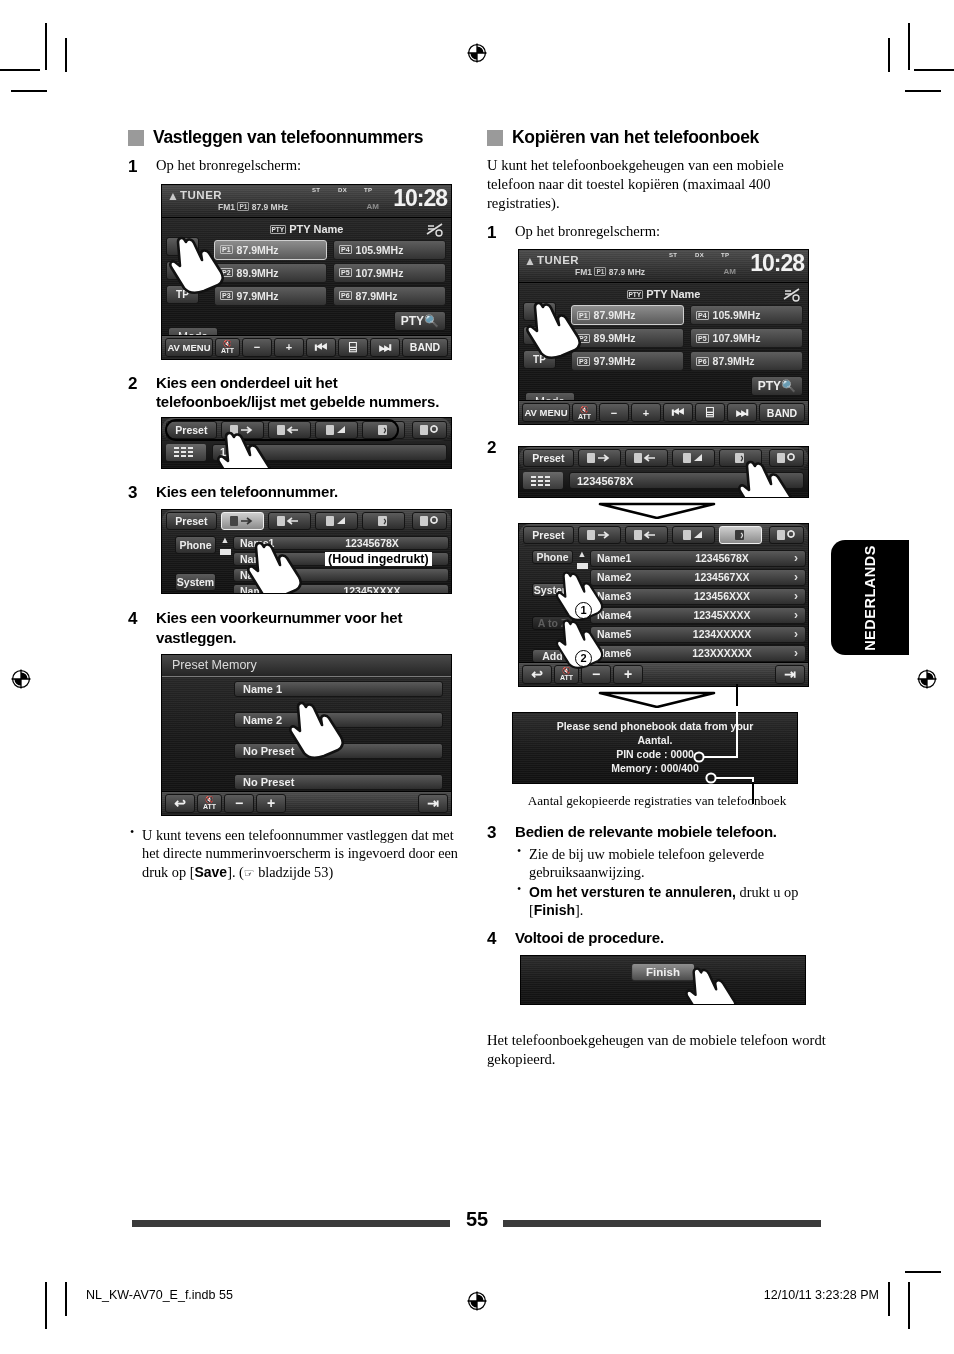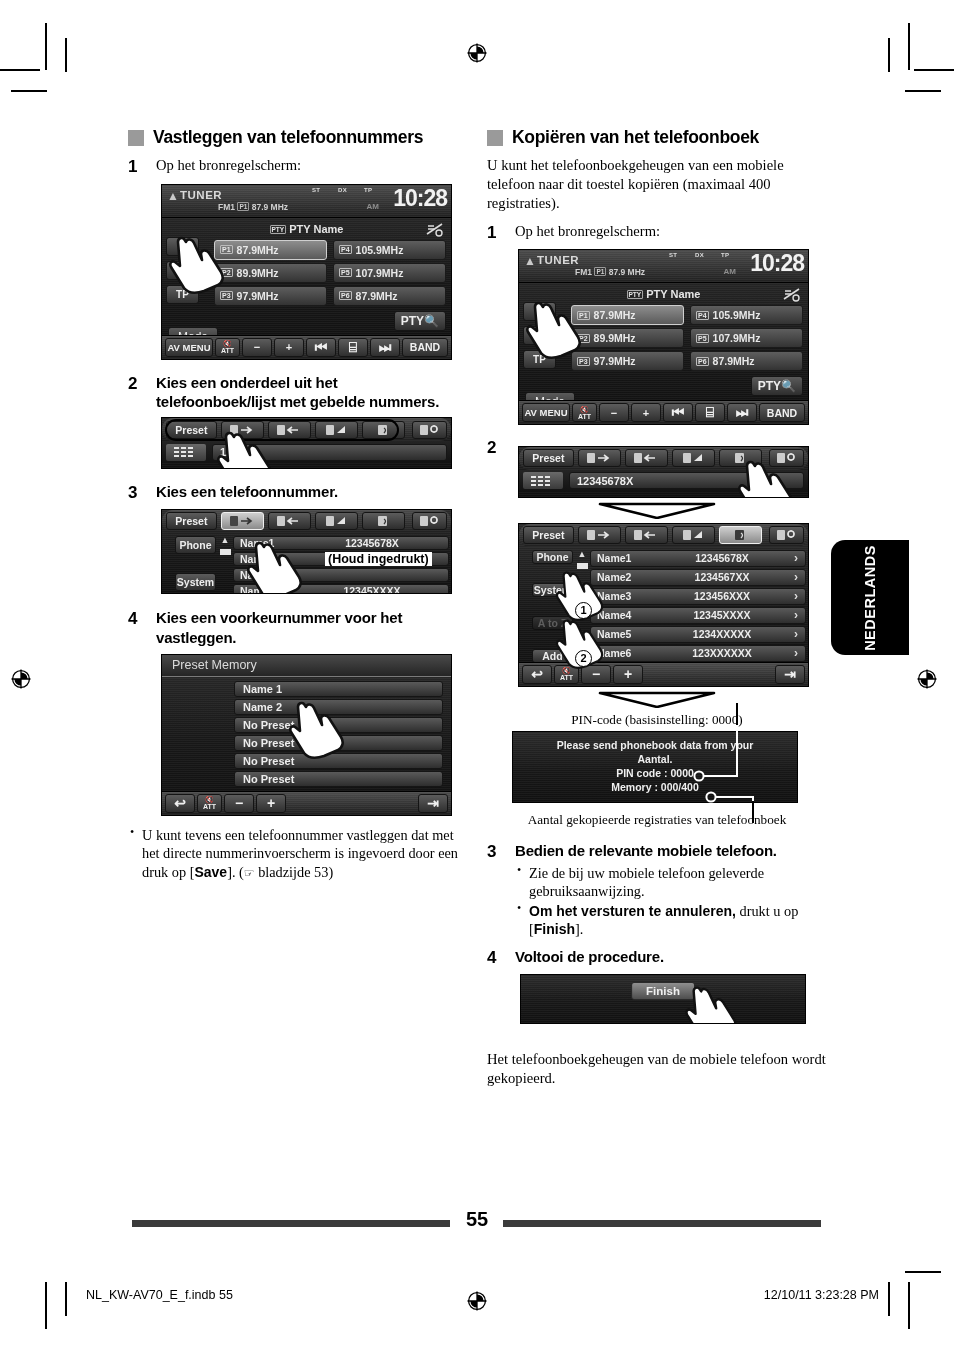--- a/index.html
+++ b/index.html
@@ -173,21 +173,21 @@
     color:#000;font-family:"Liberation Sans",sans-serif;font-size:11px;font-weight:bold;
     display:flex;align-items:center;justify-content:center;z-index:6;
   }
 
   
   .pmem{width:289px;height:160px;margin:6px 0 0 33px;}
   .pmem-title{
     height:22px;padding:3px 0 0 10px;font-size:12.5px;color:#dcdcdc;
     background:linear-gradient(180deg,#4a4a4a,#242424);border-bottom:1px solid #7a7a7a;
   }
-  .pmem-list{padding:4px 8px 0 72px;display:flex;flex-direction:column;gap:2px;}
+  .pmem-list{padding:4px 8px 0 72px;display:flex;flex-direction:column;gap:15px;}
   .pmem-row{
     height:16px;border-radius:3px;font-size:11px;font-weight:bold;color:#ededed;
     display:flex;align-items:center;padding-left:8px;
     background:linear-gradient(180deg,#5a5a5a,#2e2e2e);border:1px solid #151515;
   }
 
   
   .msgscr{
     width:284px;height:64px;margin:0 0 0 25px;padding:6px 0 0 0;text-align:center;
   }
@@ -878,21 +878,20 @@
     </svg>
     <div class="circnum" style="left:56px;top:126px;">2</div>
   </div>
 
   <div class="downarrow">
     <svg width="118" height="17" viewBox="0 0 118 17">
         <path d="M2 2 H116 L59 16 Z" fill="#fff" stroke="#000" stroke-width="2.6" stroke-linejoin="round"></path>
       </svg>
   </div>
 
-  <div class="calloutlabel" style="margin:2px 0 3px 0;">PIN-code (basisinstelling: 0000)</div>
 
   <div style="position:relative;">
     <div class="scr msgscr">
       <div class="msgline">Please send phonebook data from your</div>
       <div class="msgline">Aantal.</div>
       <div class="msgline">PIN code : 0000</div>
       <div class="msgline">Memory : 000/400</div>
     </div>
     <svg style="position:absolute;left:0;top:-30px;pointer-events:none;" width="340" height="130" viewBox="0 0 340 130">
       <circle cx="212" cy="75" r="4.6" fill="none" stroke="#fff" stroke-width="2"></circle>

